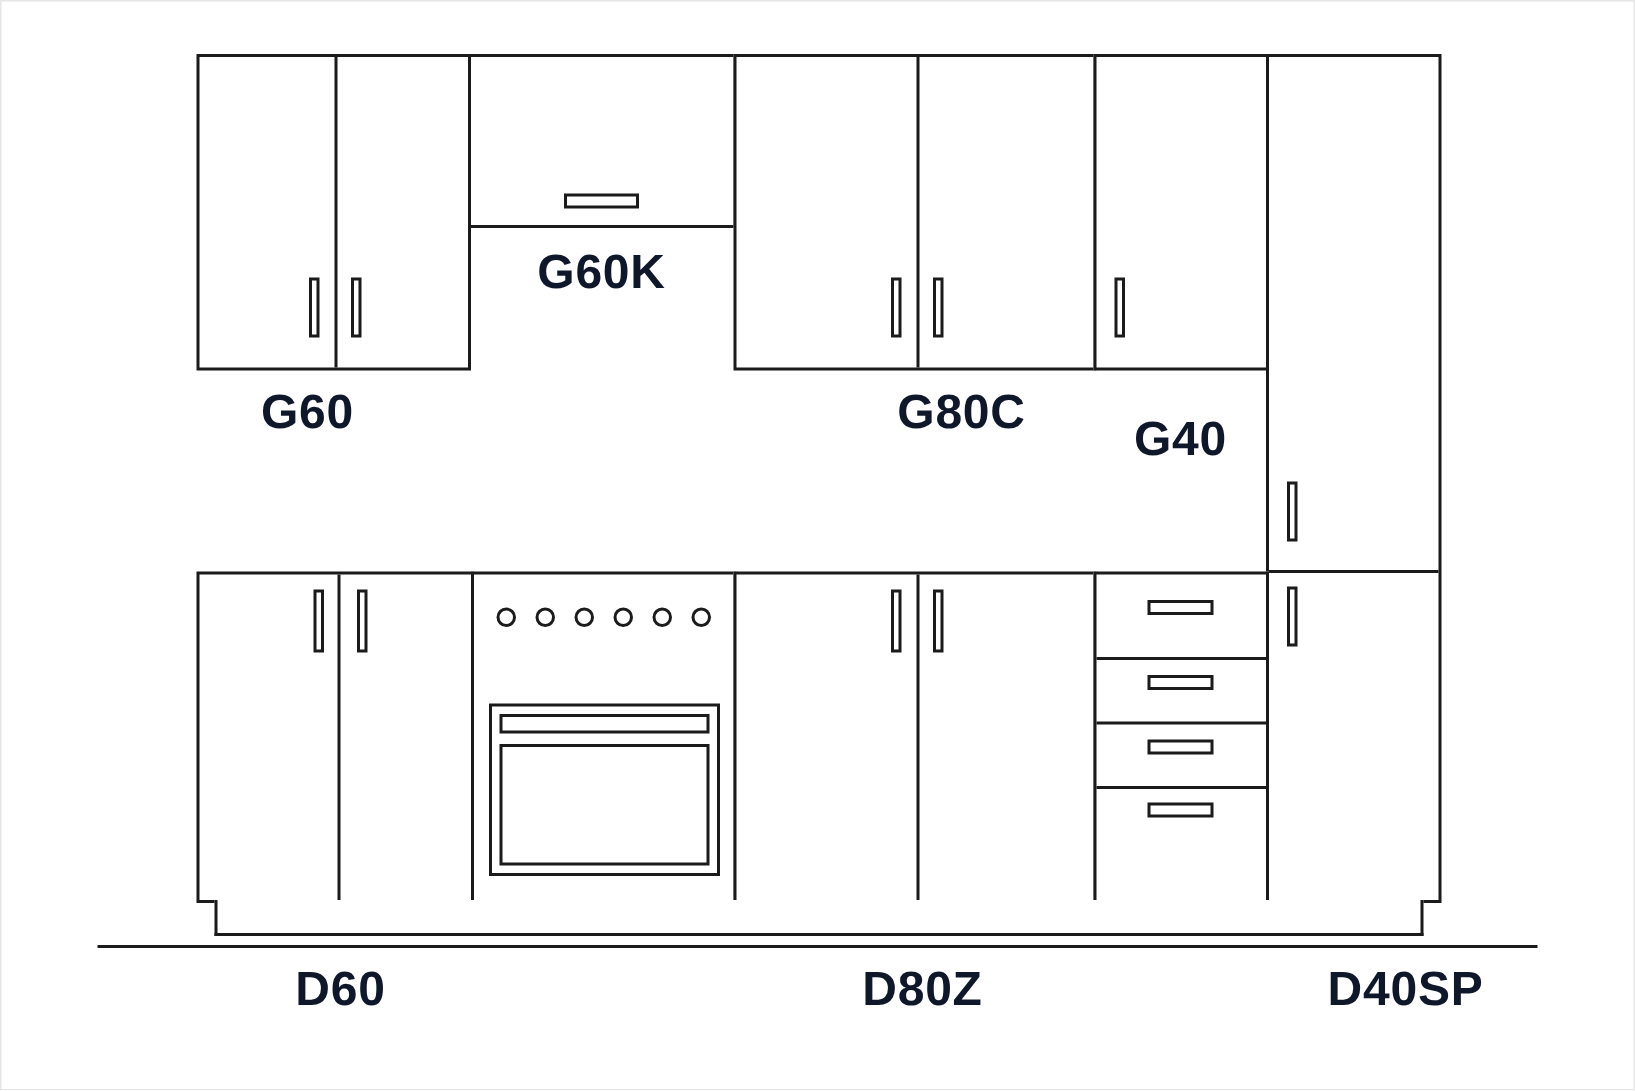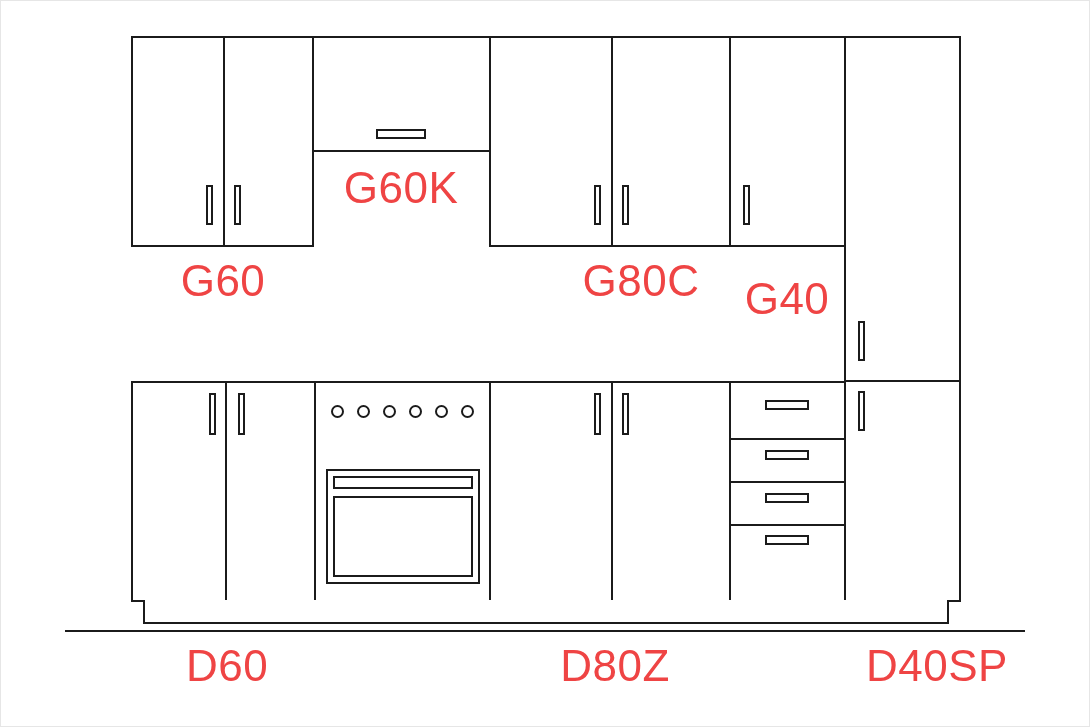--- a/index.html
+++ b/index.html
@@ -46,25 +46,26 @@
     position: absolute;
     border-left: 2px solid #1b1b1b;
     border-right: 2px solid #1b1b1b;
     border-bottom: 2px solid #1b1b1b;
     background: #ffffff;
   }
   .line { position: absolute; background: #1b1b1b; }
   .lbl {
     position: absolute;
     transform: translateX(-50%);
-    font-size: 44px;
+    font-size: 32px;
     line-height: 1.1;
-    color: #ef4444;
+    color: #0f172a;
     white-space: nowrap;
     letter-spacing: 0.5px;
+    font-weight: bold;
   }
 </style>
 </head>
 <body>
 
 <div class="canvas">
 
   <div class="cab" style="left:130px; top:35px; width:183px; height:211px;">
     <div class="vdiv" style="left:90px;"></div>
     <div class="vhandle" style="left:73px; top:147px;"></div>
@@ -122,21 +123,21 @@
     <div class="hdiv" style="top:141px;"></div>
     <div class="hhandle" style="left:34px; top:17px; width:44px;"></div>
     <div class="hhandle" style="left:34px; top:67px; width:44px;"></div>
     <div class="hhandle" style="left:34px; top:110px; width:44px;"></div>
     <div class="hhandle" style="left:34px; top:152px; width:44px;"></div>
   </div>
 
   <div class="plinth" style="left:142px; top:599px; width:806px; height:24px;"></div>
   <div class="line" style="left:64px; top:629px; width:960px; height:2px;"></div>
 
-  <div class="lbl" style="left:222px; top:256px;">G60</div>
+  <div class="lbl" style="left:204px; top:256px;">G60</div>
   <div class="lbl" style="left:400px; top:163px;">G60K</div>
   <div class="lbl" style="left:640px; top:256px;">G80C</div>
   <div class="lbl" style="left:786px; top:274px;">G40</div>
 
   <div class="lbl" style="left:226px; top:641px;">D60</div>
   <div class="lbl" style="left:614px; top:641px;">D80Z</div>
   <div class="lbl" style="left:936px; top:641px;">D40SP</div>
 
 </div>
 

